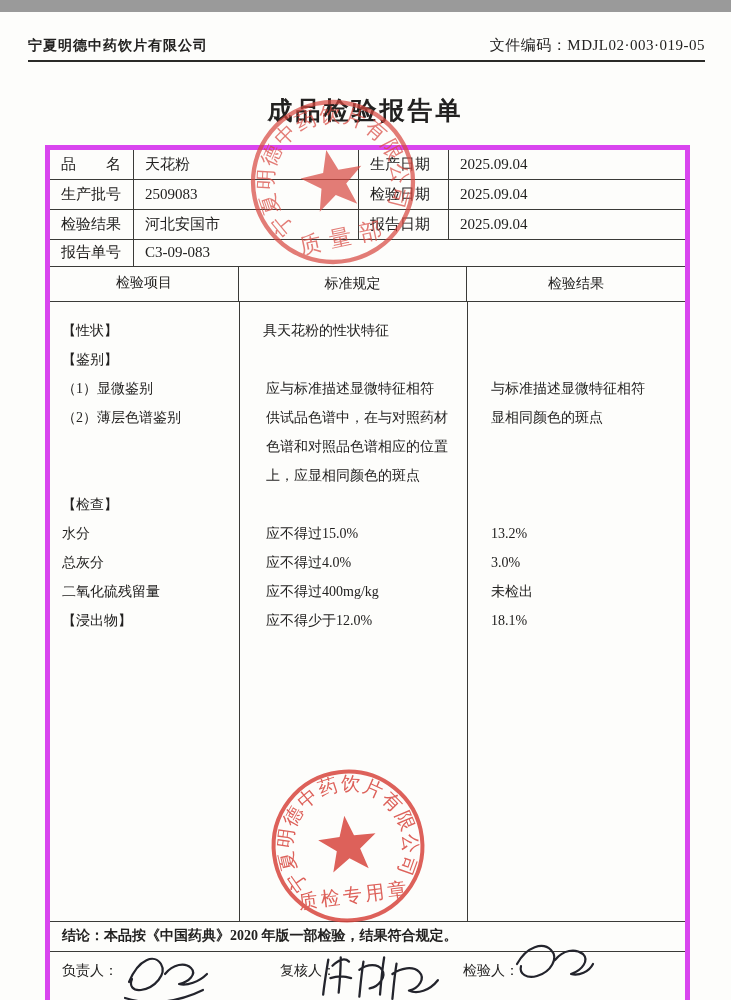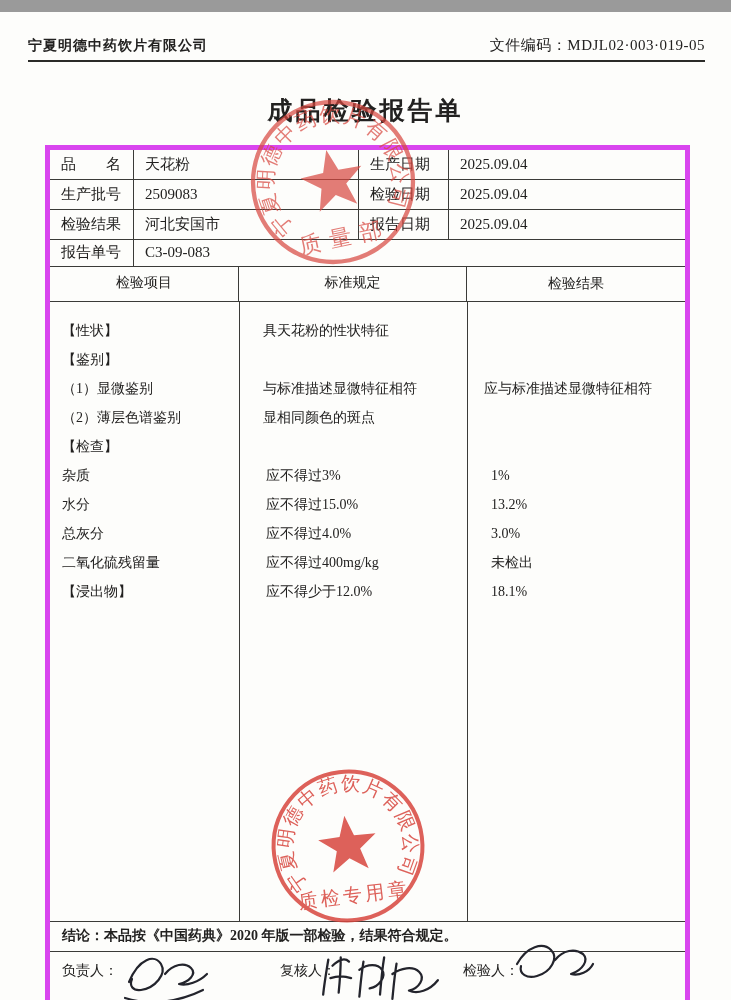--- a/index.html
+++ b/index.html
@@ -25,21 +25,21 @@
   .irow.last-info{ height:27px; line-height:25px; }
   .icell{ padding-left:11px; overflow:hidden; white-space:nowrap; }
   .icell.l1{ width:84px;  border-right:1px solid #3b3b38; }
   .icell.v1{ width:225px; border-right:1px solid #3b3b38; }
   .icell.l2{ width:90px;  border-right:1px solid #3b3b38; }
   .icell.v2{ flex:1; }
   .icell.vrest{ flex:1; }
 
   .hrow{ display:flex; height:35px; line-height:33px; border-bottom:1px solid #3b3b38; text-align:center; }
   .hrow .hc1{ width:189px; border-right:1px solid #3b3b38;font-family:Liberation Mono, monospace; }
-  .hrow .hc2{ width:228px; border-right:1px solid #3b3b38;font-family:Liberation Mono, monospace; }
+  .hrow .hc2{ width:228px; border-right:1px solid #3b3b38; }
   .hrow .hc3{ flex:1; }
 
   .tbody{ position:relative; height:620px; border-bottom:1px solid #3b3b38;
     padding-top:14px; overflow:hidden; }
   .vline{ position:absolute; top:0; bottom:0; width:1px; background:#3b3b38; }
   .vline.v1{ left:189px; } .vline.v2{ left:417px; }
   .brow{ display:flex; }
   .bcell{ line-height:29px; min-height:29px; }
   .bcell.c1{ width:189px; padding-left:12px; }
   .bcell.c2{ width:228px; padding-left:27px; padding-right:15px; }
@@ -122,40 +122,36 @@
   </div>
 
   <div class="brow">
     <div class="bcell c1">【鉴别】</div>
     <div class="bcell c2"></div>
     <div class="bcell c3"></div>
   </div>
 
   <div class="brow">
     <div class="bcell c1">（1）显微鉴别</div>
+    <div class="bcell c2">应与标准描述显微特征相符</div>
     <div class="bcell c3">与标准描述显微特征相符</div>
-    <div class="bcell c2">应与标准描述显微特征相符</div>
   </div>
 
   <div class="brow">
     <div class="bcell c1">（2）薄层色谱鉴别</div>
+    <div class="bcell c2">供试品色谱中，在与对照药材色谱和对照品色谱相应的位置上，应显相同颜色的斑点</div>
     <div class="bcell c3">显相同颜色的斑点</div>
   </div>
 
   <div class="brow">
     <div class="bcell c1">【检查】</div>
     <div class="bcell c2"></div>
     <div class="bcell c3"></div>
   </div>
 
-  <div class="brow">
-    <div class="bcell c1">杂质</div>
-    <div class="bcell c2">应不得过3%</div>
-    <div class="bcell c3">1%</div>
-  </div>
 
   <div class="brow">
     <div class="bcell c1">水分</div>
     <div class="bcell c2">应不得过15.0%</div>
     <div class="bcell c3">13.2%</div>
   </div>
 
   <div class="brow">
     <div class="bcell c1">总灰分</div>
     <div class="bcell c2">应不得过4.0%</div>

